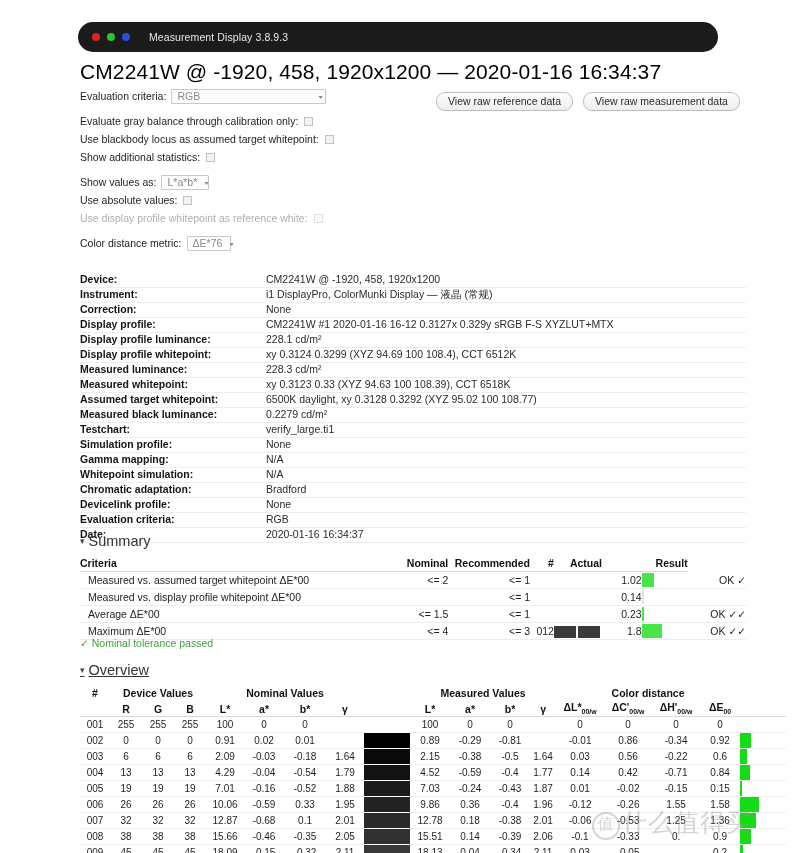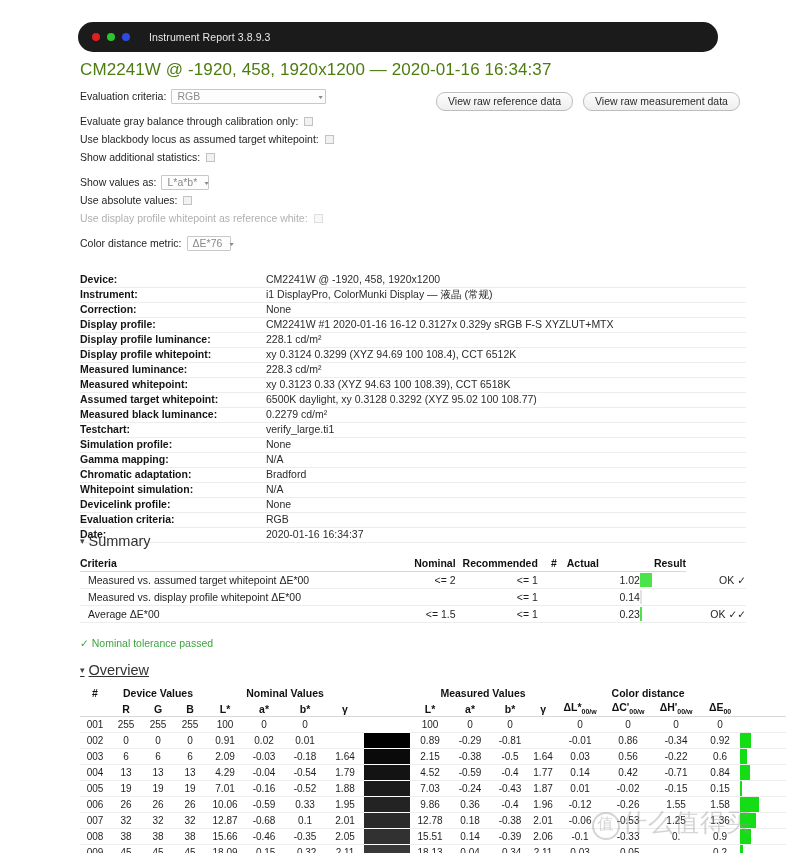--- a/index.html
+++ b/index.html
@@ -52,22 +52,22 @@
   #page {
     position: absolute;
     left: 0; top: 0;
     width: 800px; height: 853px;
   }
   .content { position: absolute; left: 80px; width: 666px; }
 
   
   #report-title {
     top: 60px;
-    font-size: 17px;
-    color: #4d7c0f;
+    font-size: 21px;
+    color: #000000;
     font-weight: normal;
     letter-spacing: .1px;
     white-space: nowrap;
   }
 
   
   #options { top: 88px; }
   .opt-row {
     display: flex;
     align-items: center;
@@ -275,21 +275,21 @@
 </style>
 </head>
 <body>
 
 <div id="page">
 
   <div id="titlebar">
     <span class="dot red"></span>
     <span class="dot green"></span>
     <span class="dot blue"></span>
-    <span id="titlebar-text">Instrument Report 3.8.9.3</span>
+    <span id="titlebar-text">Measurement Display 3.8.9.3</span>
   </div>
 
   <div class="content" id="report-title">CM2241W @ -1920, 458, 1920x1200 — 2020-01-16 16:34:37</div>
 
   <div class="content" id="options">
     <div class="opt-row">
       <span class="opt-label">Evaluation criteria:</span>
       <span class="select" id="sel-eval">
         <span>RGB</span>
         <span class="caret">▾</span>
@@ -392,26 +392,26 @@
           </tr>
           <tr>
             <td class="k">Simulation profile:</td>
             <td class="v">None</td>
           </tr>
           <tr>
             <td class="k">Gamma mapping:</td>
             <td class="v">N/A</td>
           </tr>
           <tr>
+            <td class="k">Whitepoint simulation:</td>
+            <td class="v">N/A</td>
+          </tr>
+          <tr>
             <td class="k">Chromatic adaptation:</td>
             <td class="v">Bradford</td>
-          </tr>
-          <tr>
-            <td class="k">Whitepoint simulation:</td>
-            <td class="v">N/A</td>
           </tr>
           <tr>
             <td class="k">Devicelink profile:</td>
             <td class="v">None</td>
           </tr>
           <tr>
             <td class="k">Evaluation criteria:</td>
             <td class="v">RGB</td>
           </tr>
           <tr>
@@ -475,20 +475,35 @@
           </tr>
           <tr>
             <td class="crit">Average ΔE*00</td>
             <td>&lt;= 1.5</td>
             <td class="rec">&lt;= 1</td>
             <td class="hash"></td>
             <td style="text-align: left;"></td>
             <td class="actual">0.23</td>
             <td class="barcell">
               <span class="gbar thin" style="width: 2px;"></span>
+            </td>
+            <td class="result">OK ✓✓</td>
+          </tr>
+          <tr>
+            <td class="crit">Maximum ΔE*00</td>
+            <td>&lt;= 4</td>
+            <td class="rec">&lt;= 3</td>
+            <td class="hash">012</td>
+            <td style="text-align: left;"><span class="swatchwrap">
+                <span class="swatch" style="background: rgb(59, 59, 59);"></span>
+                <span class="swatch" style="background: rgb(59, 59, 59);"></span>
+              </span></td>
+            <td class="actual">1.8</td>
+            <td class="barcell">
+              <span class="gbar" style="width: 20px;"></span>
             </td>
             <td class="result">OK ✓✓</td>
           </tr>
         </tbody>
     </table>
   </div>
   <div class="content" id="tolerance-note">✓ Nominal tolerance passed</div>
 
   <div class="content section-head" id="overview-head">
     <span class="tri">▾</span><span>Overview</span>

